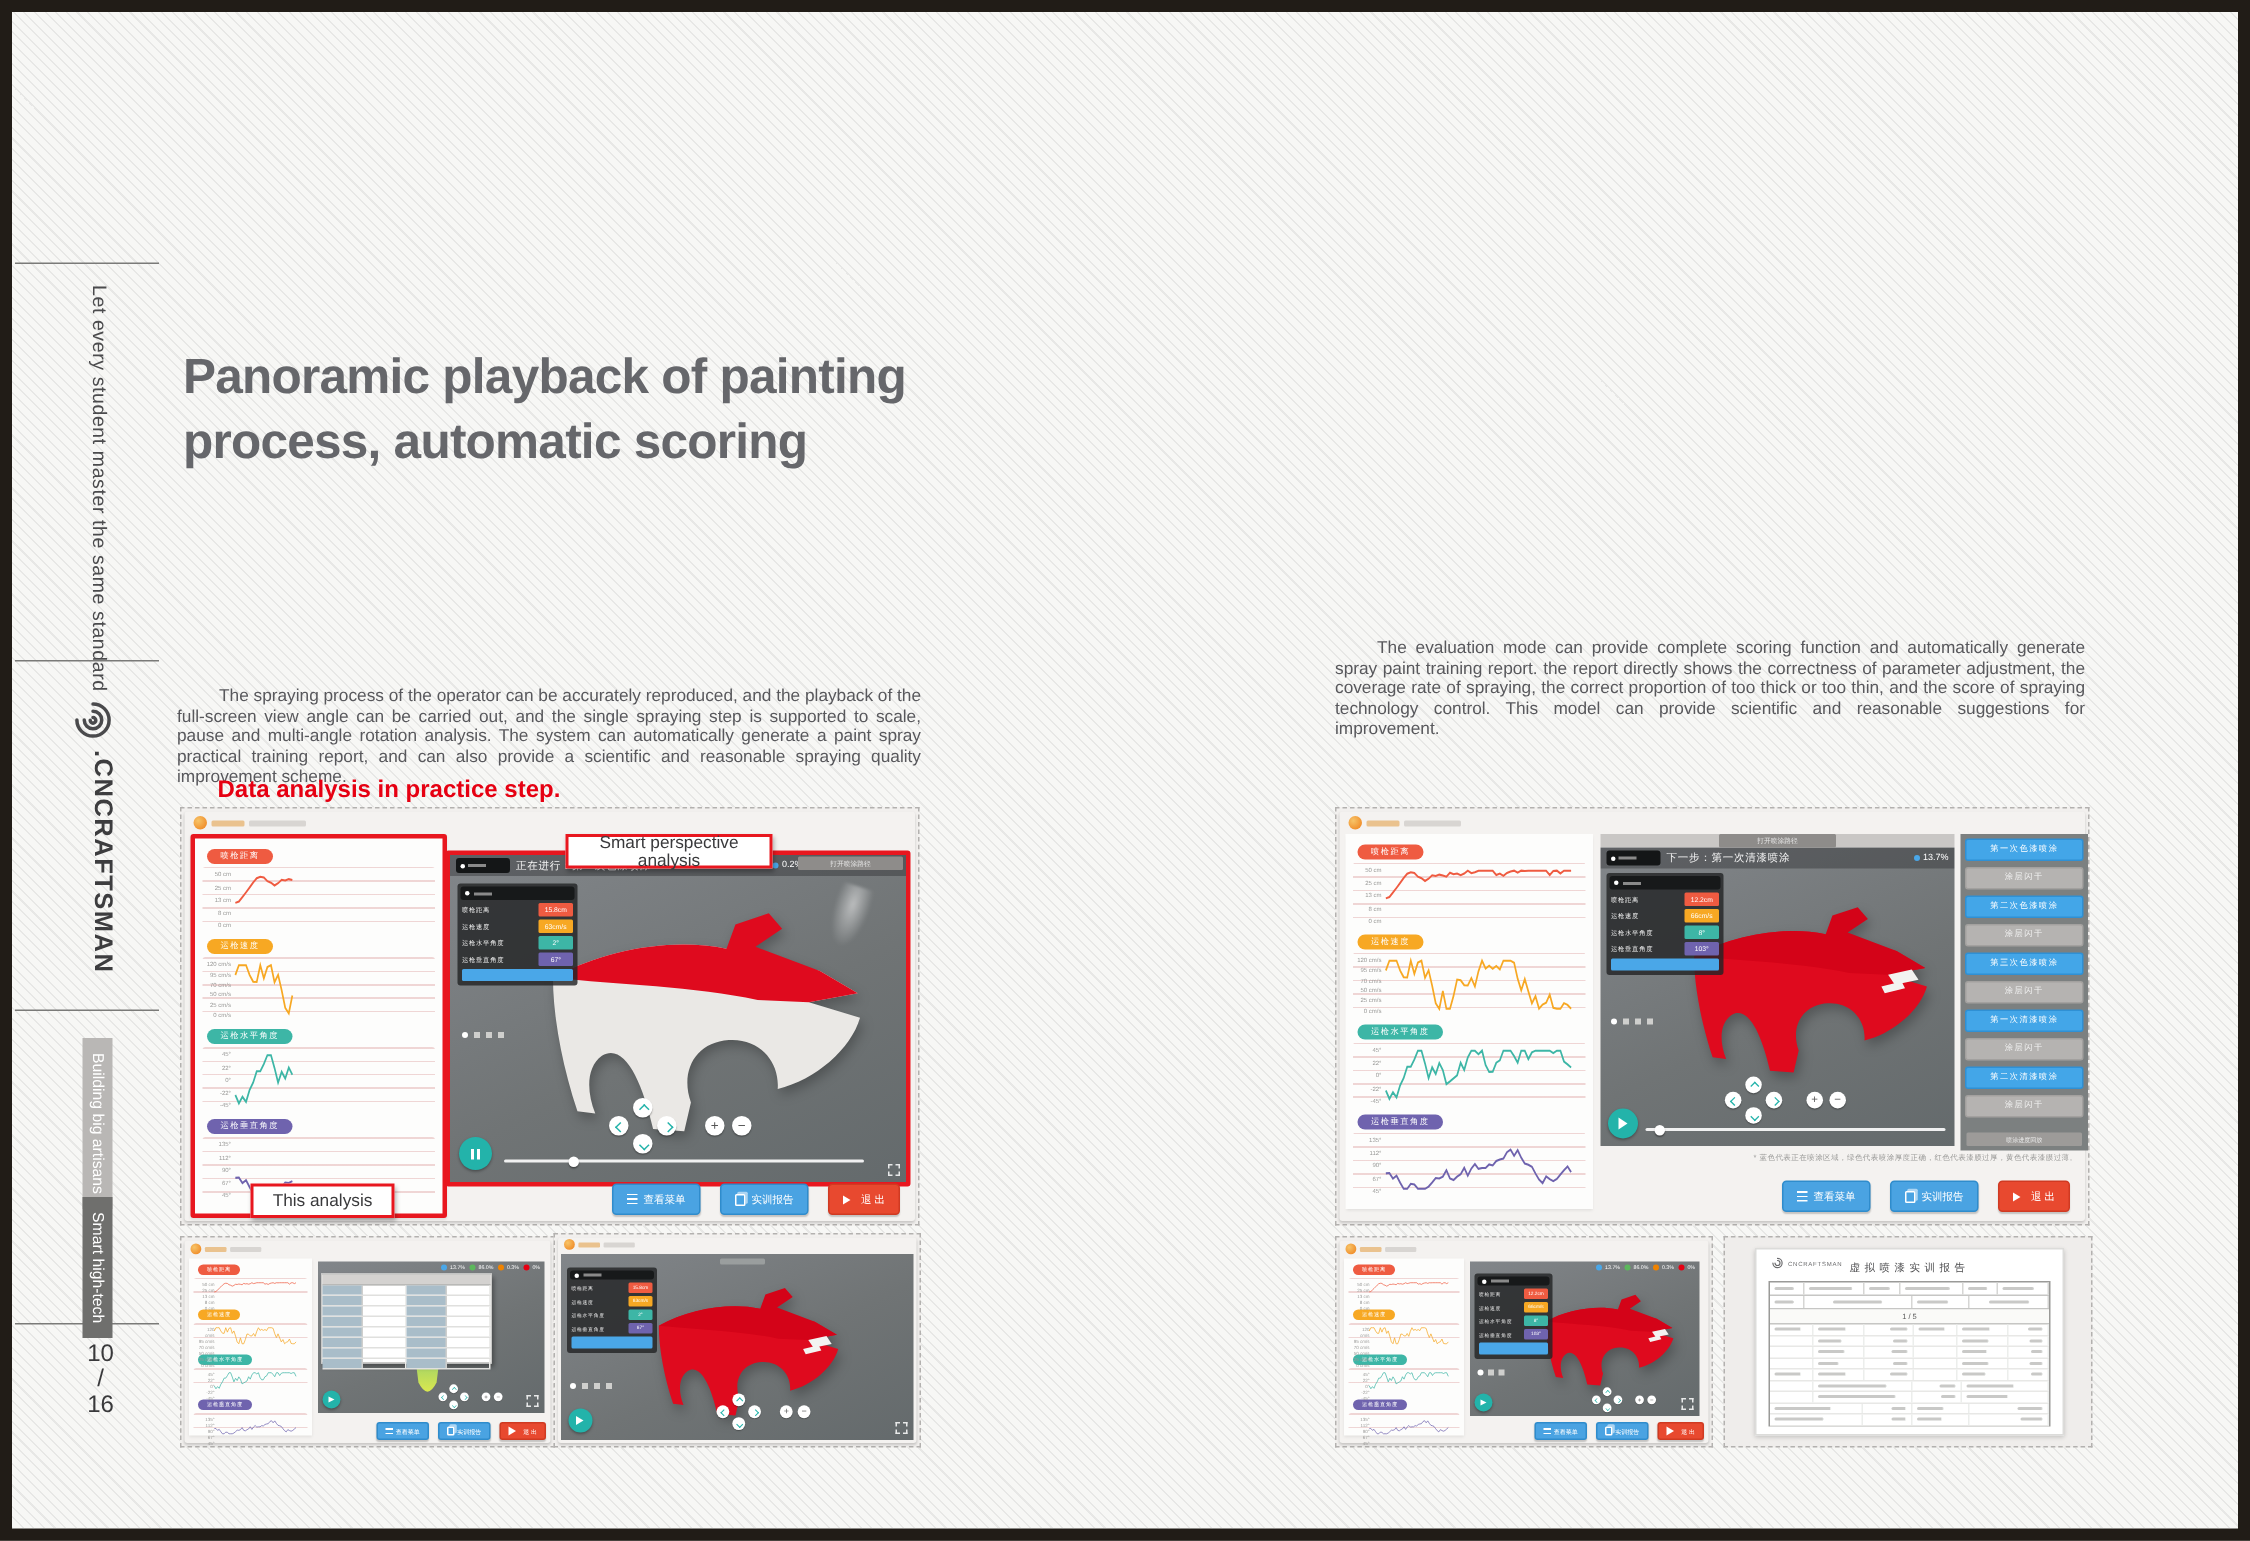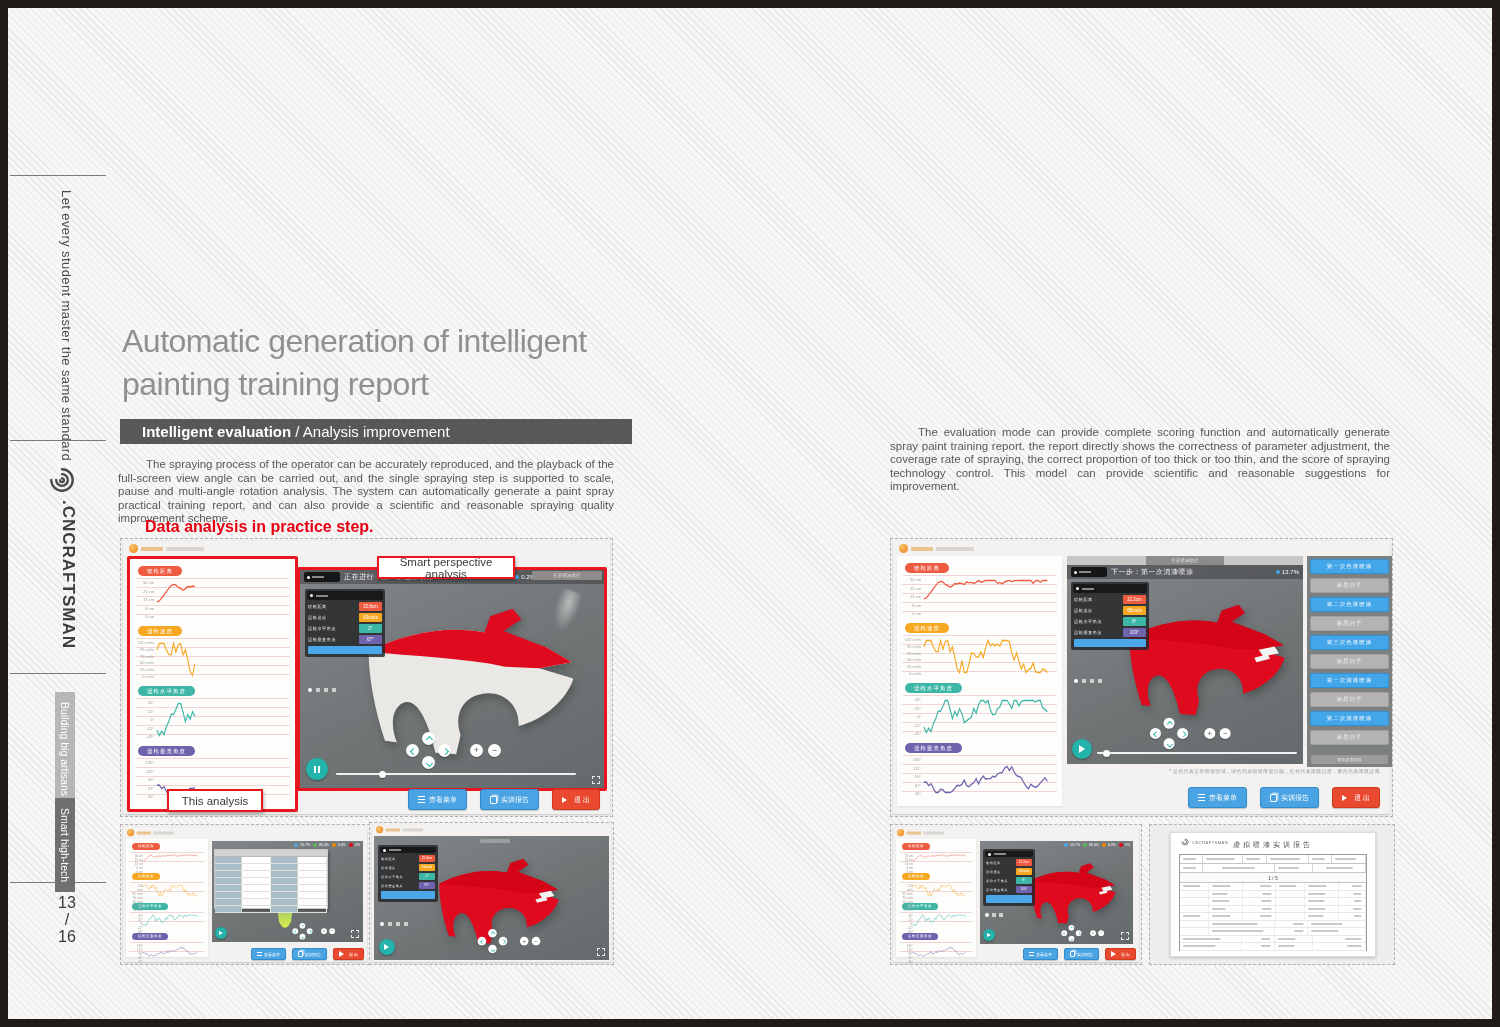--- a/index.html
+++ b/index.html
@@ -172,29 +172,26 @@
       <path d="M12 7a5 5 0 1 1-5 5"></path>
       <path d="M12 10.6a1.6 1.6 0 1 1-1.6 1.6"></path>
     </g>
   </svg>
   <div class="vtext brand" style="left:70px;top:492px">.CNCRAFTSMAN</div>
 
   <div class="sbadge" style="left:67px;top:684px;background:#b9b7b5">Building big artisans</div>
   <div class="sbadge" style="left:67px;top:790px;background:#6f6f6d">Smart high-tech</div>
 
   <div class="pagenums" style="left:42px;top:886px">
-    <div>13</div>
+    <div>10</div>
     <div>/</div>
     <div>16</div>
   </div>
 
-  <div class="abs subline" style="left:114px;top:312px;width:560px">Automatic generation of intelligent painting training report</div>
-  <div class="abs secbar" style="left:112px;top:411px;width:490px">
-    <b>Intelligent evaluation</b><span> / Analysis improvement</span>
-  </div>
+  <div class="abs headline" style="left:114px;top:222px;width:560px">Panoramic playback of painting process, automatic scoring</div>
   <div class="abs para" style="left:110px;top:450px;width:496px">The spraying process of the operator can be accurately reproduced, and the playback of the full-screen view angle can be carried out, and the single spraying step is supported to scale, pause and multi-angle rotation analysis. The system can automatically generate a paint spray practical training report, and can also provide a scientific and reasonable spraying quality improvement scheme.</div>
   <div class="abs callout" style="left:137px;top:510px">Data analysis in practice step.</div>
 
   <div class="shot" style="left:112px;top:530px;width:491px;height:277px">
     <div class="appwin"></div>
     <div class="whead" style="left:8px;top:5px">
       <span class="wlogo"></span>
       <span class="wbar" style="width:22px;background:#eac28e"></span>
           <span class="wbar" style="width:38px"></span>
     </div>

